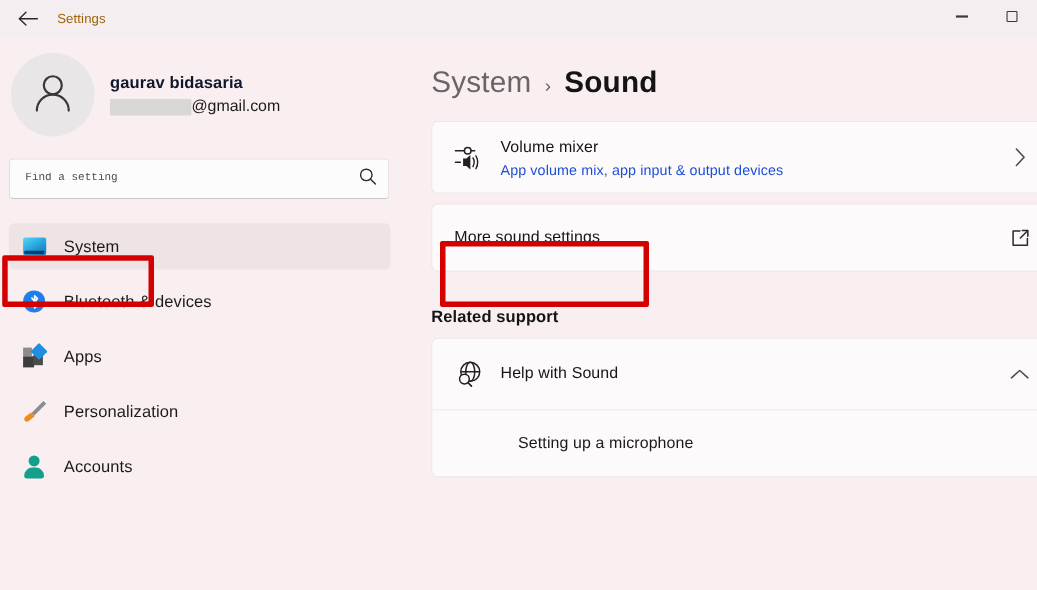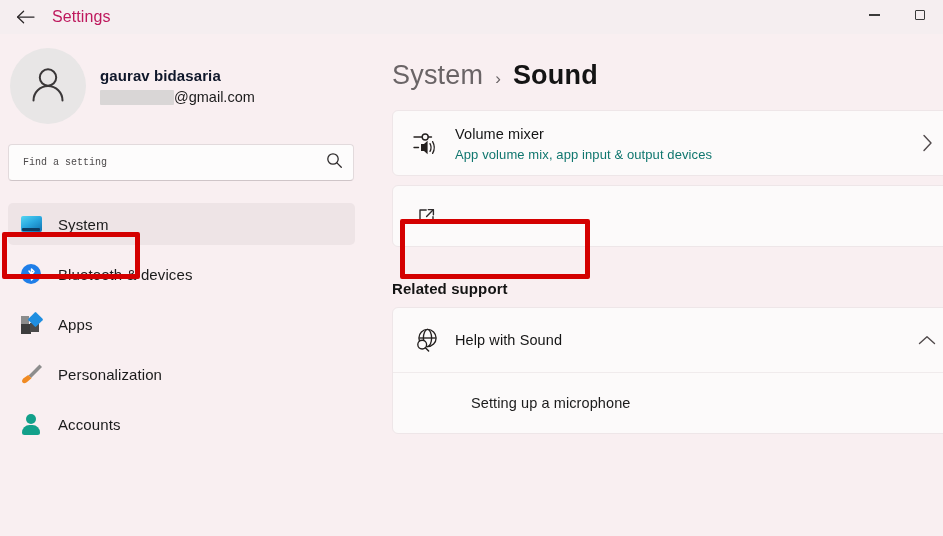--- a/index.html
+++ b/index.html
@@ -17,21 +17,21 @@
     position: absolute; top: 0; left: 0; width: 943px; height: 34px;
     background: #f5eef0; display: flex; align-items: center;
   }
   .back-btn {
     width: 42px; height: 30px; margin-left: 4px;
     display: flex; align-items: center; justify-content: center;
     border-radius: 4px; cursor: pointer;
   }
   .back-btn svg { display: block; }
   .app-title {
-    font-size: 16px; color: #be185d; margin-left: 6px; letter-spacing: .1px;
+    font-size: 12px; color: #a16207; margin-left: 6px; letter-spacing: .1px;
   }
   .wincontrols {
     position: absolute; right: 0; top: 0; height: 30px; display: flex;
   }
   .wc { width: 46px; height: 30px; display: flex; align-items: center; justify-content: center; cursor: pointer; }
   .wc .dash { width: 11px; height: 1.3px; background: #3a3a3a; display: block; }
   .wc .sq { width: 10px; height: 10px; border: 1.3px solid #3a3a3a; border-radius: 1px; display: block; }
 
   
   .sidebar {
@@ -96,21 +96,21 @@
 
   .card {
     background: #fcfafa; border: 1px solid #eee6e8; border-radius: 6px;
     margin: 0 0 0 14px; width: 100%;
   }
   .card.first { margin-top: 19px; }
   .row { display: flex; align-items: center; min-height: 64px; padding: 0 16px 0 20px; cursor: pointer; }
   .row-icon { width: 34px; flex: 0 0 auto; display: flex; align-items: center; justify-content: flex-start; }
   .row-text { flex: 1; margin-left: 8px; }
   .row-title { font-size: 14.5px; color: #151515; letter-spacing: .1px; }
-  .row-sub { font-size: 13px; color: #0f766e; margin-top: 4px; letter-spacing: .1px; }
+  .row-sub { font-size: 13px; color: #1d4ed8; margin-top: 4px; letter-spacing: .1px; }
   .row-action { flex: 0 0 auto; display: flex; align-items: center; justify-content: center; width: 26px; color: #3c3739; }
 
   .section-title { font-size: 15px; font-weight: bold; color: #141414; margin: 33px 0 10px 14px; letter-spacing: .1px; }
 
   .divider { height: 1px; background: #f0ebec; margin: 0 0 0 0; }
   .row-sub-item { display: flex; align-items: center; min-height: 60px; padding-left: 78px; cursor: pointer; }
   .row-sub-item .t { font-size: 14.5px; color: #1b1b1b; letter-spacing: .1px; }
 
   
   .annot { position: absolute; border: 5px solid #d40000; border-radius: 2px; pointer-events: none; }
@@ -258,20 +258,23 @@
         <span class="row-action">
           <svg width="11" height="18" viewBox="0 0 11 18">
             <path d="M2 1.5 L9 9 L2 16.5" fill="none" stroke="#50494b" stroke-width="1.4" stroke-linecap="round" stroke-linejoin="round"></path>
           </svg>
         </span>
       </div>
     </div>
 
     <div class="card" style="margin-top:9px">
       <div class="row" style="min-height:60px">
+        <span class="row-text" style="margin-left:0">
+          <span class="row-title">More sound settings</span>
+        </span>
         <span class="row-action">
           <svg width="17" height="17" viewBox="0 0 17 17">
             <path d="M8.2 2 H2 V15 H15 V8.8" fill="none" stroke="#2e2a2b" stroke-width="1.4" stroke-linecap="round" stroke-linejoin="round"></path>
             <path d="M10.3 1.6 H15.4 V6.7" fill="none" stroke="#2e2a2b" stroke-width="1.4" stroke-linecap="round" stroke-linejoin="round"></path>
             <path d="M15.2 1.8 L8.6 8.4" stroke="#2e2a2b" stroke-width="1.4" stroke-linecap="round"></path>
           </svg>
         </span>
       </div>
     </div>
 

